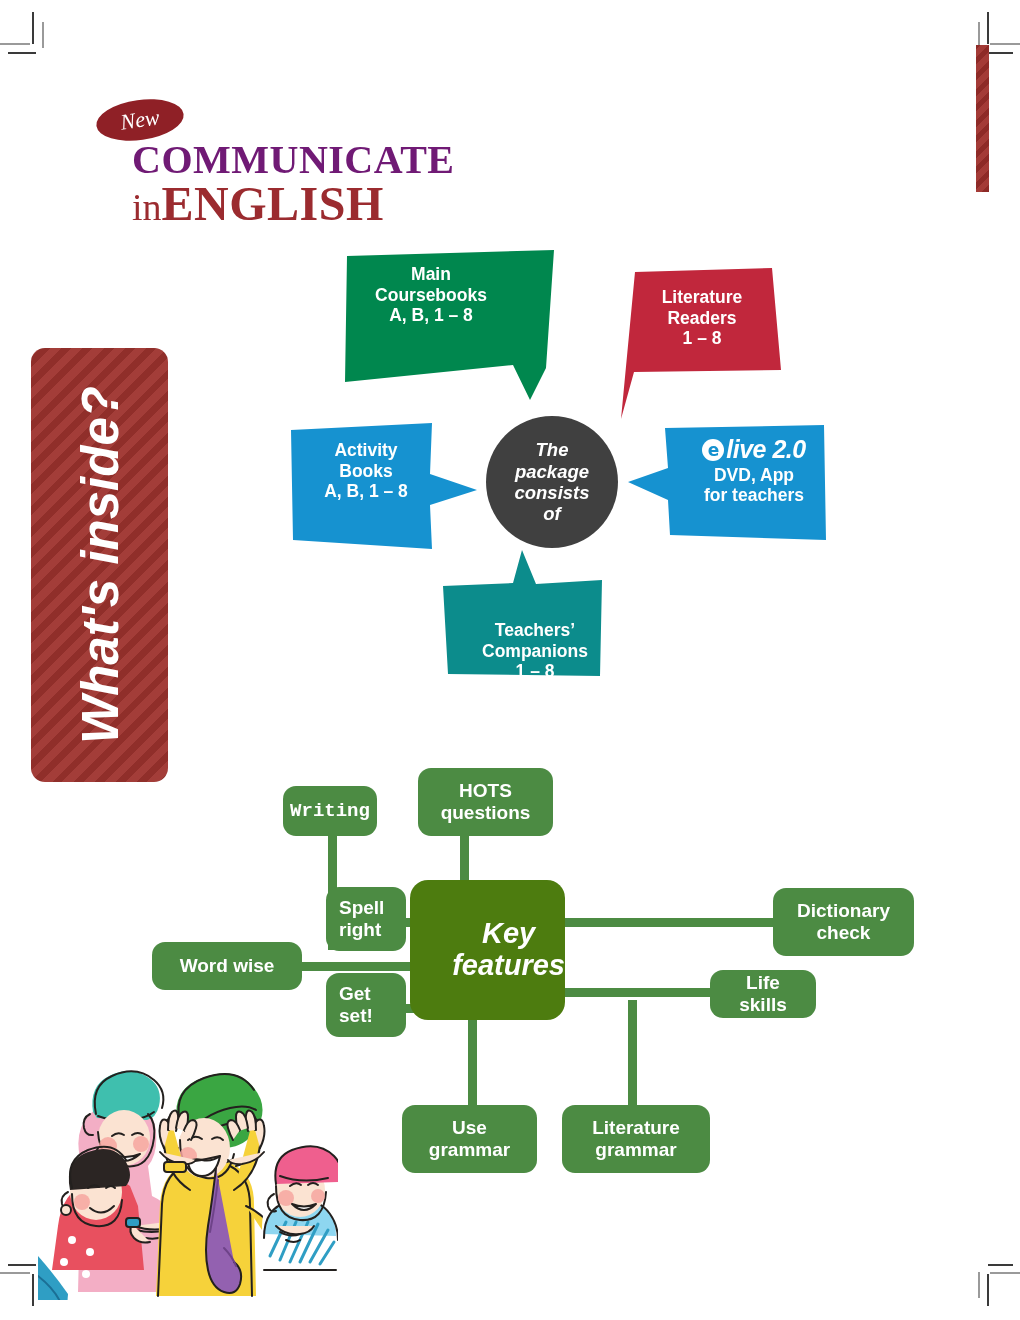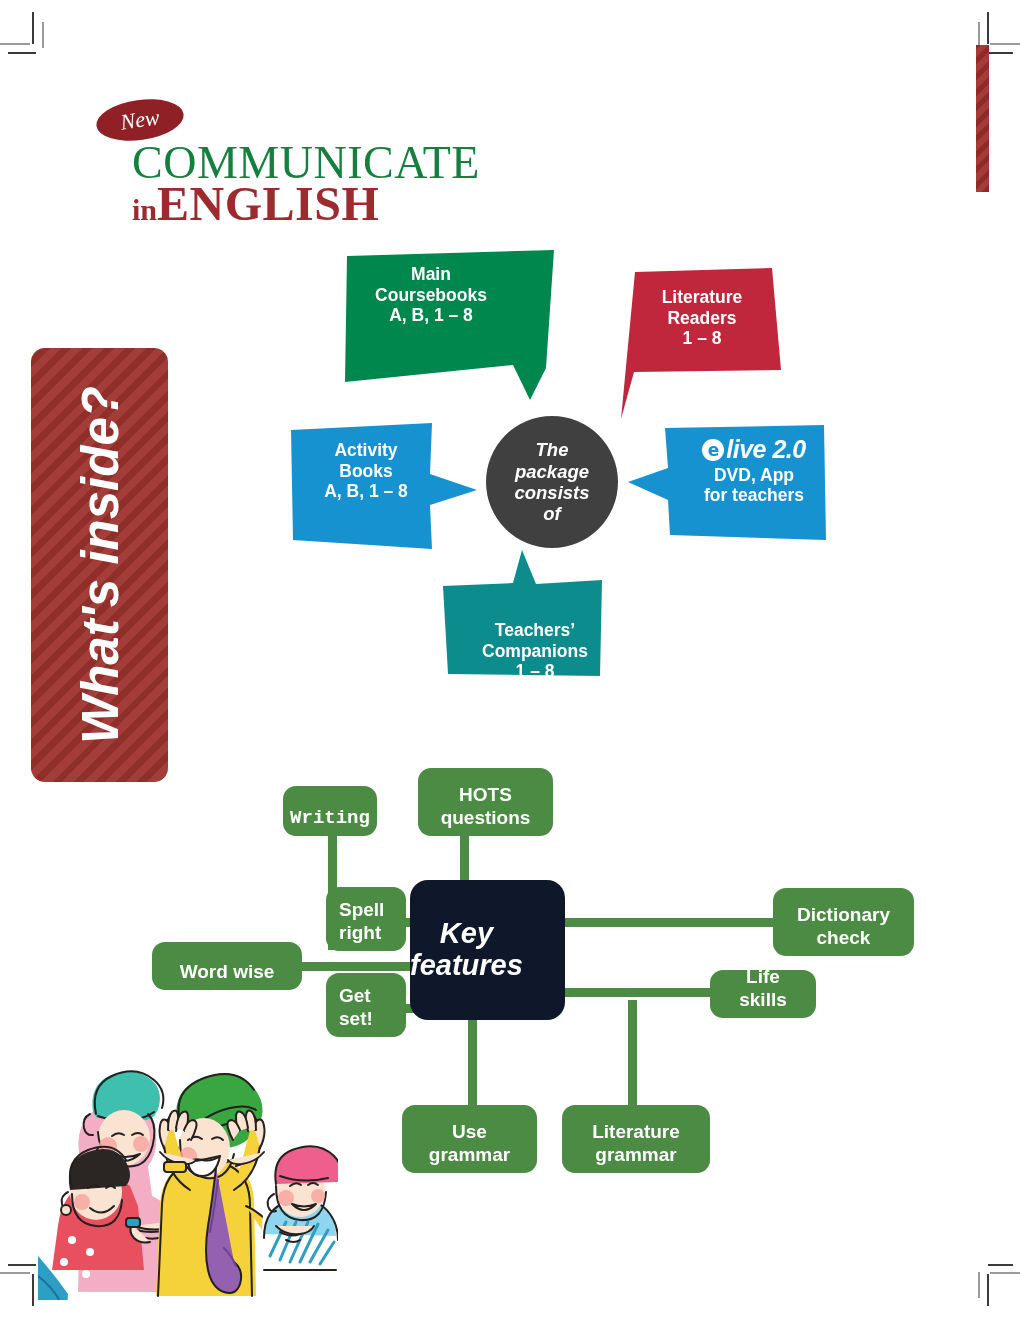--- a/index.html
+++ b/index.html
@@ -35,29 +35,29 @@
   }
   .logo .newtxt{
     position:absolute;left:0px;top:0px;width:88px;height:40px;
     color:#fff;font-style:italic;font-size:22px;font-weight:400;
     line-height:40px;text-align:center;
     font-family:"Liberation Serif", serif;
     transform:rotate(-8deg);
   }
   .logo .l1{
     position:absolute;left:36px;top:36px;
-    color:#15803d;font-family:"Liberation Serif", serif;
-    font-size:46px;font-weight:400;letter-spacing:0.5px;
+    color:#701a75;font-family:"Liberation Serif", serif;
+    font-size:40px;font-weight:700;letter-spacing:0.5px;
     white-space:nowrap;
   }
   .logo .l2wrap{
     position:absolute;left:36px;top:76px;white-space:nowrap;
     color:#9b2b2f;font-family:"Liberation Serif", serif;
   }
-  .logo .in{font-size:30px;font-weight:700;text-transform:lowercase;margin-top:45px;}
+  .logo .in{font-size:38px;font-weight:400;text-transform:lowercase;margin-top:45px;}
   .logo .eng{font-size:48px;font-weight:700;letter-spacing:0.5px;}
 
   
   .sidetab{
     position:absolute;left:31px;top:348px;width:137px;height:434px;
     border-radius:14px;
     background:
       repeating-linear-gradient(-45deg,
         rgba(0,0,0,0.09) 0px, rgba(0,0,0,0.09) 7px,
         rgba(255,255,255,0.05) 7px, rgba(255,255,255,0.05) 15px),
@@ -100,29 +100,29 @@
   .center-circle .ctxt{
     color:#fff;font-style:italic;font-weight:700;font-size:18.5px;
     text-align:center;line-height:1.16;
   }
 
   
   .kf{position:absolute;left:140px;top:760px;width:800px;height:440px;}
   .kf .node{
     position:absolute;background:#4c8b43;border-radius:13px;
     color:#fff;font-weight:700;font-size:19px;line-height:1.18;
-    display:flex;align-items:flex-end;box-sizing:border-box;
+    display:flex;align-items:center;box-sizing:border-box;
     padding:7px 13px;
   }
   .kf .node.c{justify-content:center;text-align:center;}
   .kf .node.l{justify-content:flex-start;text-align:left;}
   .kf .stem{position:absolute;background:#4c8b43;}
   .kf .hub{
-    position:absolute;background:#0f172a;border-radius:18px;
-    display:flex;align-items:center;justify-content:flex-start;
+    position:absolute;background:#4d7c0f;border-radius:18px;
+    display:flex;align-items:center;justify-content:flex-end;
     color:#fff;font-style:italic;font-weight:700;font-size:29px;
     text-align:center;line-height:1.1;
   }
 
   
   .illus{position:absolute;left:38px;top:1040px;width:300px;height:260px;}
 </style>
 </head>
 <body>
 

